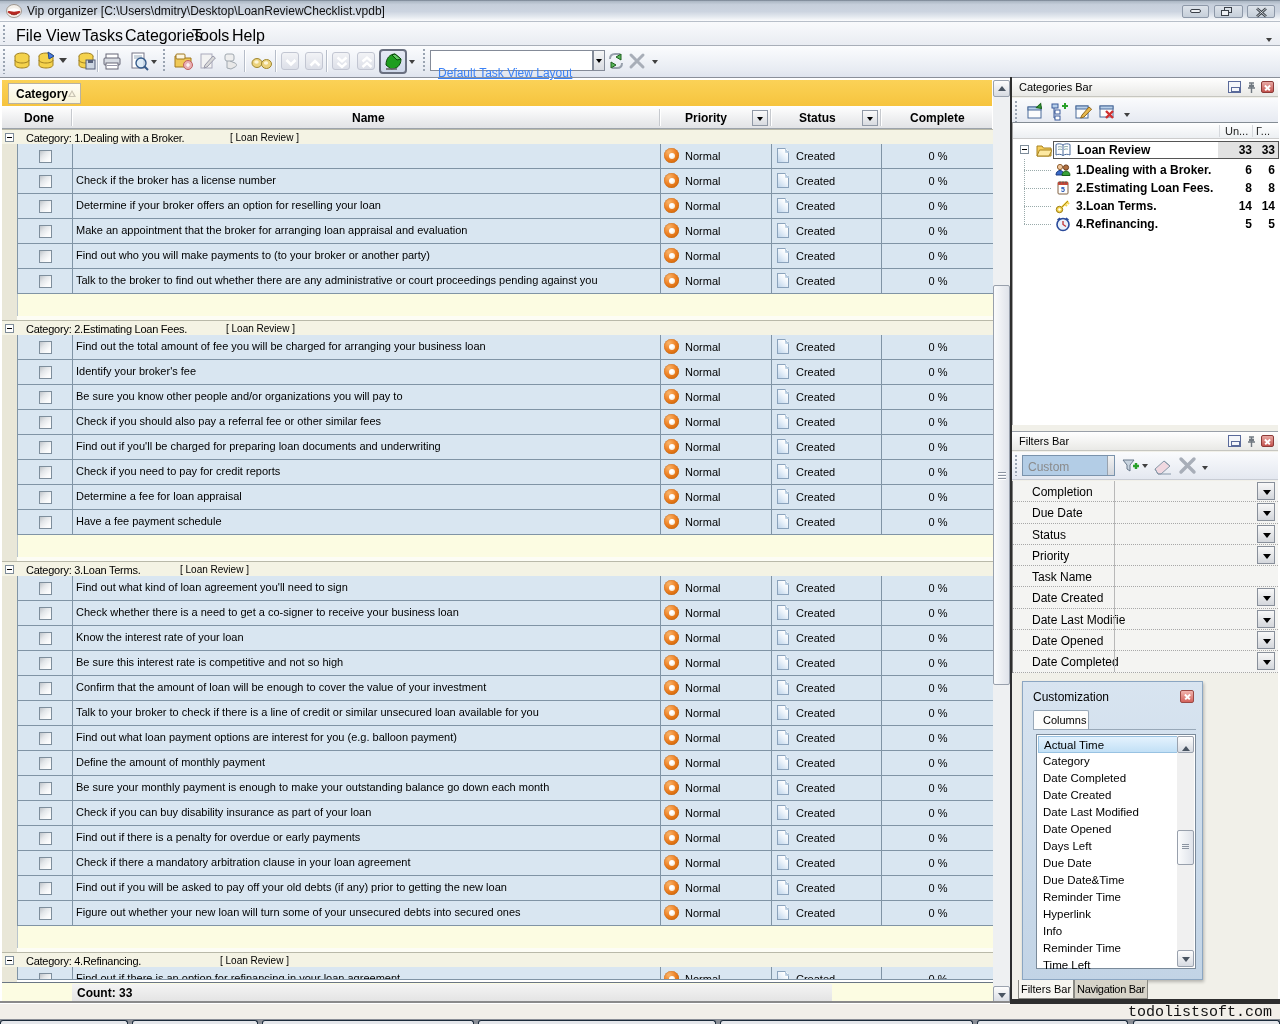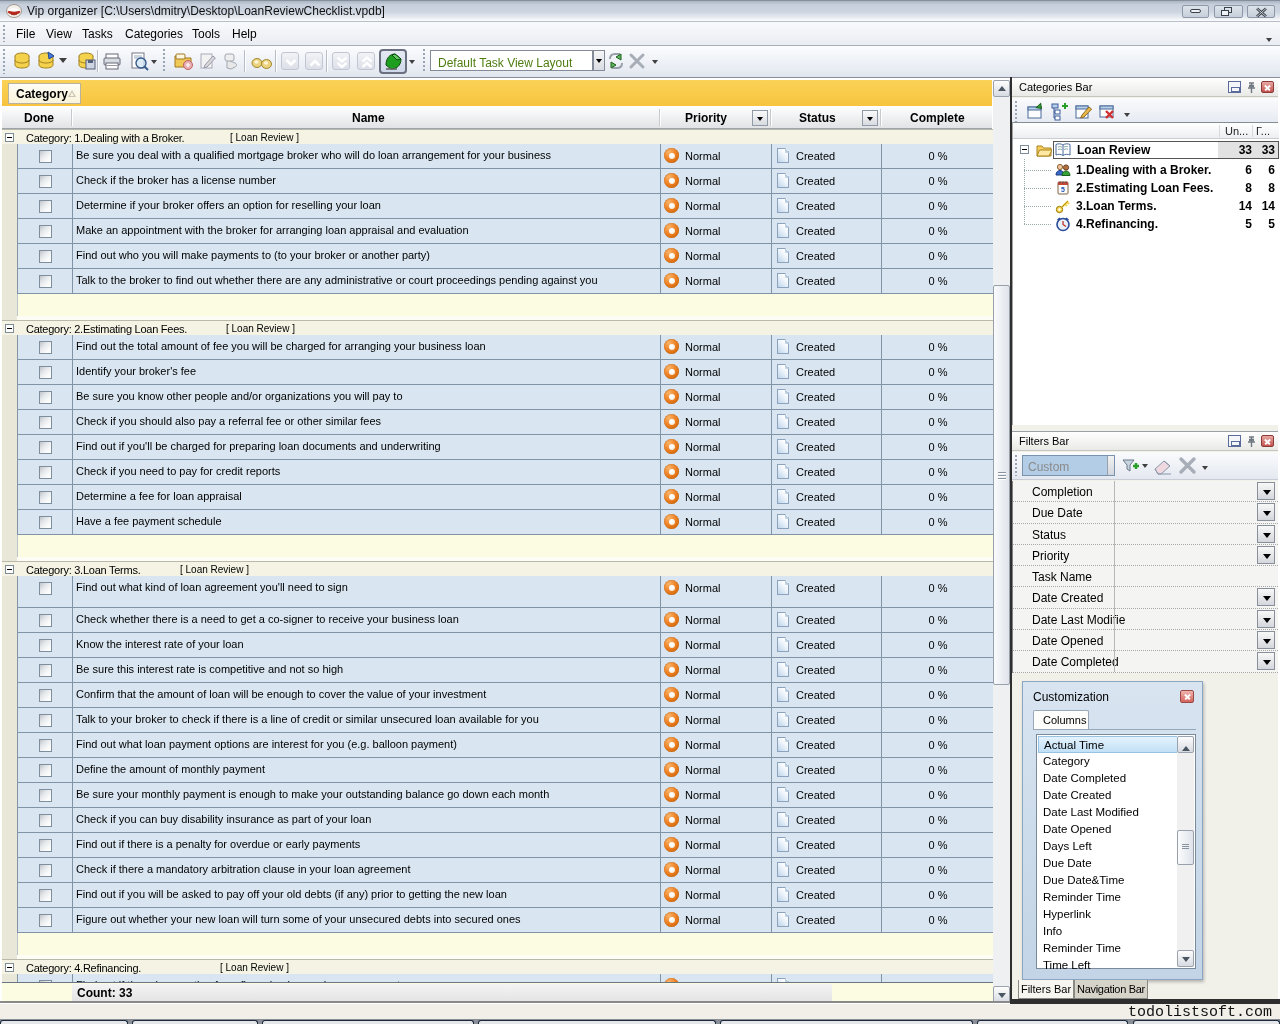--- a/index.html
+++ b/index.html
@@ -13,32 +13,32 @@
 #titletext { position:absolute; left:27px; top:4px; font-size:12px; color:#101010; }
 .wbtn { position:absolute; top:5px; width:27px; height:13px; border:1px solid #8d98a8;
   border-radius:2px; background:linear-gradient(#dde3ea,#c6cfda); }
 .wbtn i { position:absolute; }
 
 
 #menubar { position:absolute; left:0; top:22px; width:1280px; height:24px;
   background:linear-gradient(#f9fafc,#e9ecf2); border-bottom:1px solid #a8aeb8; }
 #menubar .grip, #toolbar .grip { position:absolute; left:3px; top:3px; bottom:3px; width:3px;
   background-image:radial-gradient(circle at 1px 1px,#9aa4b2 35%,transparent 40%); background-size:3px 4px; }
-.mitem { position:absolute; top:27px; font-size:12px; color:#000; }
+.mitem { position:absolute; top:27px; font-size:16px; color:#000; }
 
 
 #toolbar { position:absolute; left:0; top:46px; width:1280px; height:32px;
   background:linear-gradient(#fbfcfe,#e7ebf2 80%,#dfe4ee); border-bottom:1px solid #8a8f99; }
 .tsep { position:absolute; top:50px; width:1px; height:22px; background:#b6bdc9; box-shadow:1px 0 0 #fff; }
 .tgrip { position:absolute; top:49px; width:3px; height:24px;
   background-image:radial-gradient(circle at 1px 1px,#9aa4b2 35%,transparent 40%); background-size:3px 4px; }
 .tarr { position:absolute; width:0; height:0; border:3px solid transparent; border-top:4px solid #404040; }
 #combo { position:absolute; left:430px; top:50px; width:163px; height:21px; background:#fff;
   border:1px solid #848b98; }
-#combo span { position:absolute; left:7px; top:5px; font-size:12px; color:#4d7c0f; }
+#combo span { position:absolute; left:7px; top:15px; font-size:12px; color:#3b82f6;text-decoration:underline; }
 #combobtn { position:absolute; left:593px; top:50px; width:12px; height:21px;
   background:linear-gradient(#f6f6f6,#d9dce2); border:1px solid #848b98; }
 #combobtn i { position:absolute; left:2px; top:8px; width:0; height:0; border:3px solid transparent; border-top:4px solid #000; }
 
 
 #band { position:absolute; left:2px; top:80px; width:990px; height:26px;
   background:linear-gradient(#fbd257,#f6c43e); }
 #catbtn { position:absolute; left:6px; top:3px; width:73px; height:21px;
   background:linear-gradient(#fefdf6,#f8f3da); border:1px solid #b9b2a0; }
 #catbtn b { position:absolute; left:7px; top:3px; font-size:12px; }
@@ -345,21 +345,20 @@
 </div>
 <div id="tablearea">
 <div class="cathead">
       <span class="minusbox"></span>
       <span class="cattxt">Category: 1.Dealing with a Broker.</span>
       <span class="catbr" style="left:196px">[ Loan Review ]</span>
     </div>
 <div class="rowswrap">
 <div class="trow" style="height:25px">
 <div class="cb"></div>
-        <div class="tname">Be sure you deal with a qualified mortgage broker who will do loan arrangement for your business</div>
 <div class="pri">
           <span class="donut"></span>
           <span class="ptxt">Normal</span>
         </div>
 <div class="sta">
           <span class="page"></span>
           <span class="stxt">Created</span>
         </div>
 <div class="cmp">0 %</div>
 <i class="v v1"></i>
@@ -396,21 +395,21 @@
           <span class="stxt">Created</span>
         </div>
 <div class="cmp">0 %</div>
 <i class="v v1"></i>
         <i class="v v2"></i>
         <i class="v v3"></i>
         <i class="v v4"></i>
       </div>
 <div class="trow" style="height:25px">
 <div class="cb"></div>
-        <div class="tname">Make an appointment with the broker for arranging loan appraisal and evaluation</div>
+        <div class="tname">Make an appointment that the broker for arranging loan appraisal and evaluation</div>
 <div class="pri">
           <span class="donut"></span>
           <span class="ptxt">Normal</span>
         </div>
 <div class="sta">
           <span class="page"></span>
           <span class="stxt">Created</span>
         </div>
 <div class="cmp">0 %</div>
 <i class="v v1"></i>
@@ -599,21 +598,21 @@
       </div>
 </div>
 <div class="blankrow"></div>
     <div class="gaprow"></div>
 <div class="cathead">
       <span class="minusbox"></span>
       <span class="cattxt">Category: 3.Loan Terms.</span>
       <span class="catbr" style="left:146px">[ Loan Review ]</span>
     </div>
 <div class="rowswrap">
-<div class="trow" style="height:32px">
+<div class="trow" style="height:25px">
 <div class="cb"></div>
         <div class="tname">Find out what kind of loan agreement you'll need to sign</div>
 <div class="pri">
           <span class="donut"></span>
           <span class="ptxt">Normal</span>
         </div>
 <div class="sta">
           <span class="page"></span>
           <span class="stxt">Created</span>
         </div>

